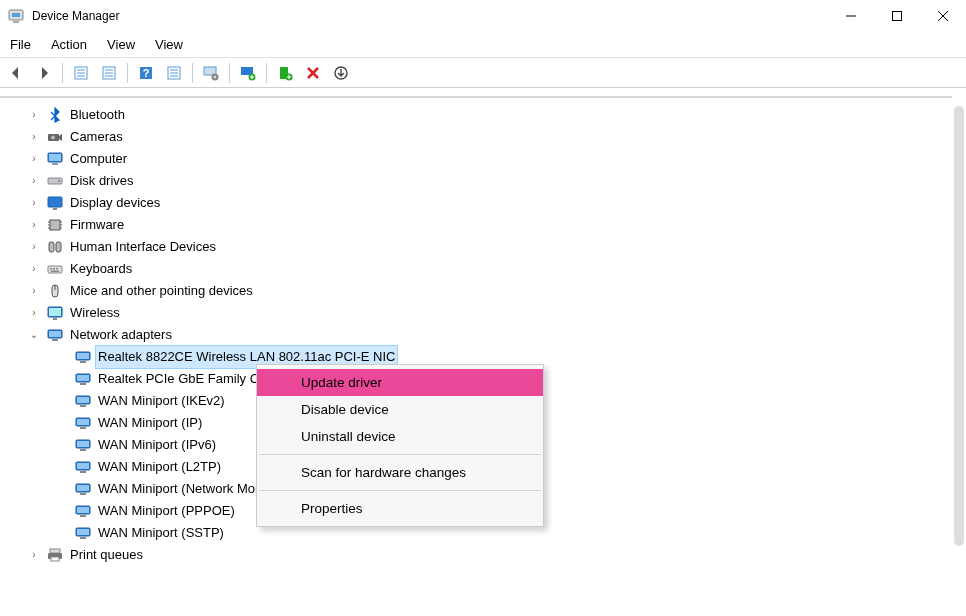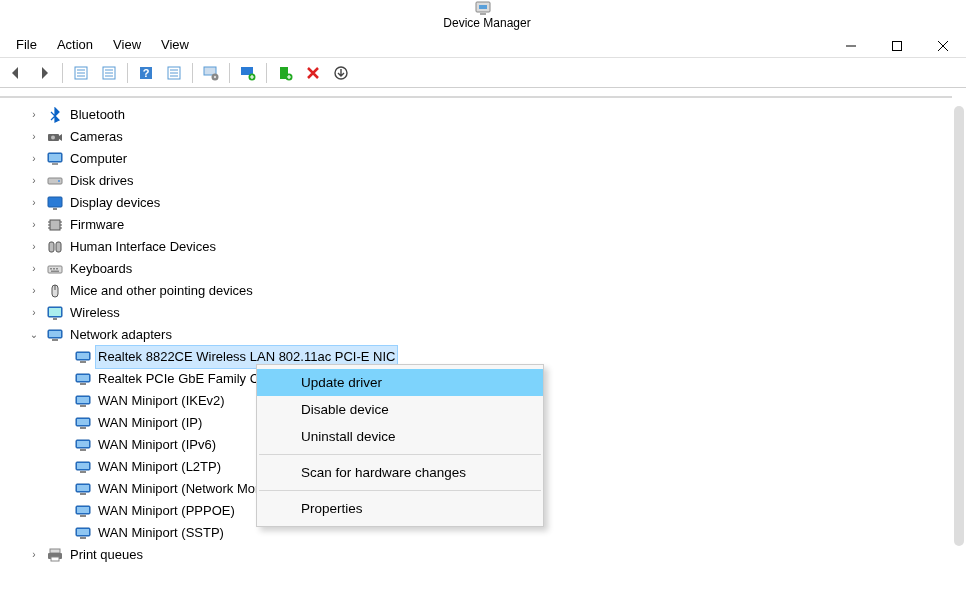--- a/index.html
+++ b/index.html
@@ -13,41 +13,39 @@
       height: 616px;
       overflow: hidden;
       position: relative;
     }
     .titlebar {
       display: flex;
       align-items: center;
       height: 32px;
       padding-left: 8px;
       background: #fff;
-      flex-direction: column;
     }
     .titlebar-icon {
       width: 16px; height: 16px;
       margin-right: 8px;
       display: flex; align-items: center; justify-content: center;
     }
     .titlebar-title { font-size: 12px; }
     .win-controls { margin-left: auto; display: flex; }
     .win-btn {
       width: 46px; height: 32px;
       display: flex; align-items: center; justify-content: center;
       font-size: 14px; font-family: "Segoe MDL2 Assets","Segoe UI Symbol", sans-serif;
     }
     .win-btn svg { pointer-events: none; }
     .menubar {
       display: flex;
       height: 26px;
       align-items: center;
       border-bottom: 1px solid #e0e0e0;
-      padding-left: 6px;
       font-size: 13px;
     }
     .menu-item { padding: 2px 10px; }
     .toolbar {
       display: flex;
       align-items: center;
       height: 30px;
       padding-left: 2px;
       border-bottom: 1px solid #cfcfcf;
       gap: 0;
@@ -117,21 +115,21 @@
       background: #f7f7f7;
       border: 1px solid #cccccc;
       box-shadow: 4px 4px 6px rgba(0,0,0,0.18);
       padding: 4px 0;
       font-size: 13.5px;
     }
     .cm-item {
       padding: 6px 20px 6px 44px;
       color: #000;
     }
-    .cm-item.hover { background: #7dd3fc; }
+    .cm-item.hover { background: #ec4899; }
     .cm-sep {
       height: 1px;
       background: #d6d6d6;
       margin: 4px 2px;
     }
     .cm-item.bold { font-weight: 400; }
     
     .ic { width: 16px; height: 16px; }
   </style>
 </head>

